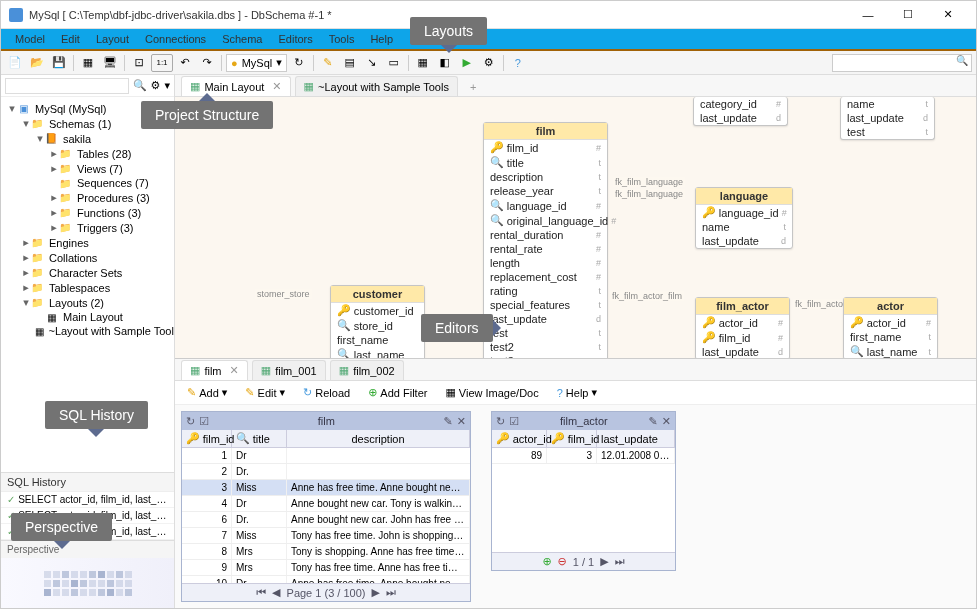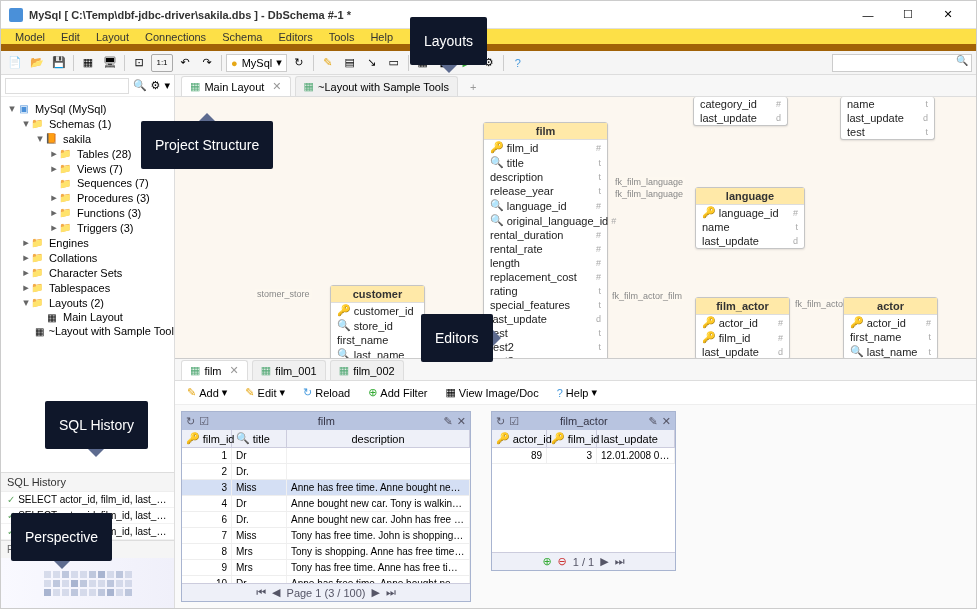--- a/index.html
+++ b/index.html
@@ -1,25 +1,25 @@
 <!DOCTYPE html>
 <html><head>
 <meta charset="utf-8">
 <style>
 * { box-sizing: border-box; margin: 0; padding: 0; font-family: "Segoe UI", Tahoma, sans-serif; font-size: 11px; }
 body { width: 977px; height: 609px; background: #fff; overflow: hidden; position: relative; border: 1px solid #ccc; }
 
 
 .titlebar { height: 28px; display: flex; align-items: center; padding: 0 8px; background: #fff; border-bottom: 1px solid #e0e0e0; }
 .titlebar .icon { width: 14px; height: 14px; background: #4a90d9; border-radius: 2px; margin-right: 6px; }
-.titlebar .title { flex: 1; color: #333; font-weight: bold; }
+.titlebar .title { flex: 1; color: #333; }
 .titlebar .win-btn { width: 40px; height: 24px; display: flex; align-items: center; justify-content: center; cursor: pointer; }
 
 
-.menubar { height: 22px; display: flex; align-items: center; padding: 0 6px; background: #fde047; border-bottom: 7px solid #a16207; text-align: center; }
+.menubar { height: 22px; display: flex; align-items: center; padding: 0 6px; background: #0ea5e9; border-bottom: 2px solid #a16207; text-align: center; }
 .menubar .menu-item { padding: 2px 8px; cursor: pointer; color: #333; }
 
 
 .toolbar { height: 24px; display: flex; align-items: center; padding: 0 4px; background: #f5f5f5; border-bottom: 1px solid #ddd; gap: 2px; }
 .tb-btn { width: 20px; height: 18px; display: flex; align-items: center; justify-content: center; cursor: pointer; border-radius: 2px; }
 .tb-sep { width: 1px; height: 16px; background: #ccc; margin: 0 2px; }
 .tb-select { height: 18px; padding: 0 4px; border: 1px solid #ccc; background: #fff; display: flex; align-items: center; gap: 4px; cursor: pointer; }
 .toolbar .search { margin-left: auto; width: 140px; height: 18px; border: 1px solid #ccc; padding: 0 18px 0 4px; position: relative; background: #fff; }
 .toolbar .search::after { content: "🔍"; position: absolute; right: 2px; top: 0; font-size: 10px; }
 
@@ -86,21 +86,21 @@
 .grid-header { display: flex; background: #eef0f8; border-bottom: 1px solid #ccd; }
 .grid-header .col { padding: 2px 4px; border-right: 1px solid #ccd; display: flex; align-items: center; gap: 3px; font-size: 10px; }
 .grid-body { flex: 1; overflow: auto; }
 .grid-row { display: flex; border-bottom: 1px solid #eee; }
 .grid-row.selected { background: #d4dff4; }
 .grid-row .cell { padding: 2px 4px; border-right: 1px solid #f0f0f0; font-size: 10px; overflow: hidden; white-space: nowrap; text-overflow: ellipsis; }
 .grid-footer { height: 18px; background: #eef0f8; border-top: 1px solid #ccd; display: flex; align-items: center; justify-content: center; gap: 6px; font-size: 10px; color: #556; }
 .grid-footer .nav { cursor: pointer; }
 
 
-.callout { position: absolute; background: #0f172a; color: #fff; padding: 16px 14px; font-size: 14px; border-radius: 2px; z-index: 100; pointer-events: none; }
+.callout { position: absolute; background: #737373; color: #fff; padding: 6px 14px; font-size: 14px; border-radius: 2px; z-index: 100; pointer-events: none; }
 .callout::after { content: ""; position: absolute; border: 8px solid transparent; }
 .callout.right::after { left: 100%; top: 50%; transform: translateY(-50%); border-left-color: #5d6b8f; }
 .callout.down::after { top: 100%; left: 50%; transform: translateX(-50%); border-top-color: #5d6b8f; }
 .callout.up::after { bottom: 100%; left: 50%; transform: translateX(-50%); border-bottom-color: #5d6b8f; }
 </style>
 </head>
 <body>
 
 <div class="titlebar">
   <span class="icon"></span>
@@ -400,21 +400,21 @@
           </div>
         <div class="entity-field">
             <span>test3</span>
             <span class="flag">t</span>
           </div>
       </div>
 
       <span class="connector-label" style="left:438px;top:80px;">fk_film_language</span>
       <span class="connector-label" style="left:438px;top:92px;">fk_film_language</span>
 
-      <div class="entity" style="left:520px;top:90px;width:110px;">
+      <div class="entity" style="left:520px;top:90px;width:98px;">
         <div class="entity-header">language</div>
         <div class="entity-field">
             <span class="key">🔑</span>
             <span>language_id</span>
             <span class="flag">#</span>
           </div>
         <div class="entity-field">
             <span>name</span>
             <span class="flag">t</span>
           </div>
@@ -637,16 +637,16 @@
             <span class="nav">▶</span>
             <span class="nav">⏭</span>
           </div>
         </div>
       </div>
     </div>
   </div>
 </div>
 
 <div class="callout down" style="left:409px;top:16px;">Layouts</div>
-<div class="callout up" style="left:140px;top:100px;margin-top:20px;">Project Structure</div>
+<div class="callout up" style="left:140px;top:100px;">Project Structure</div>
 <div class="callout right" style="left:420px;top:313px;">Editors</div>
 <div class="callout down" style="left:44px;top:400px;">SQL History</div>
 <div class="callout down" style="left:10px;top:512px;">Perspective</div>
 
 </body></html>

